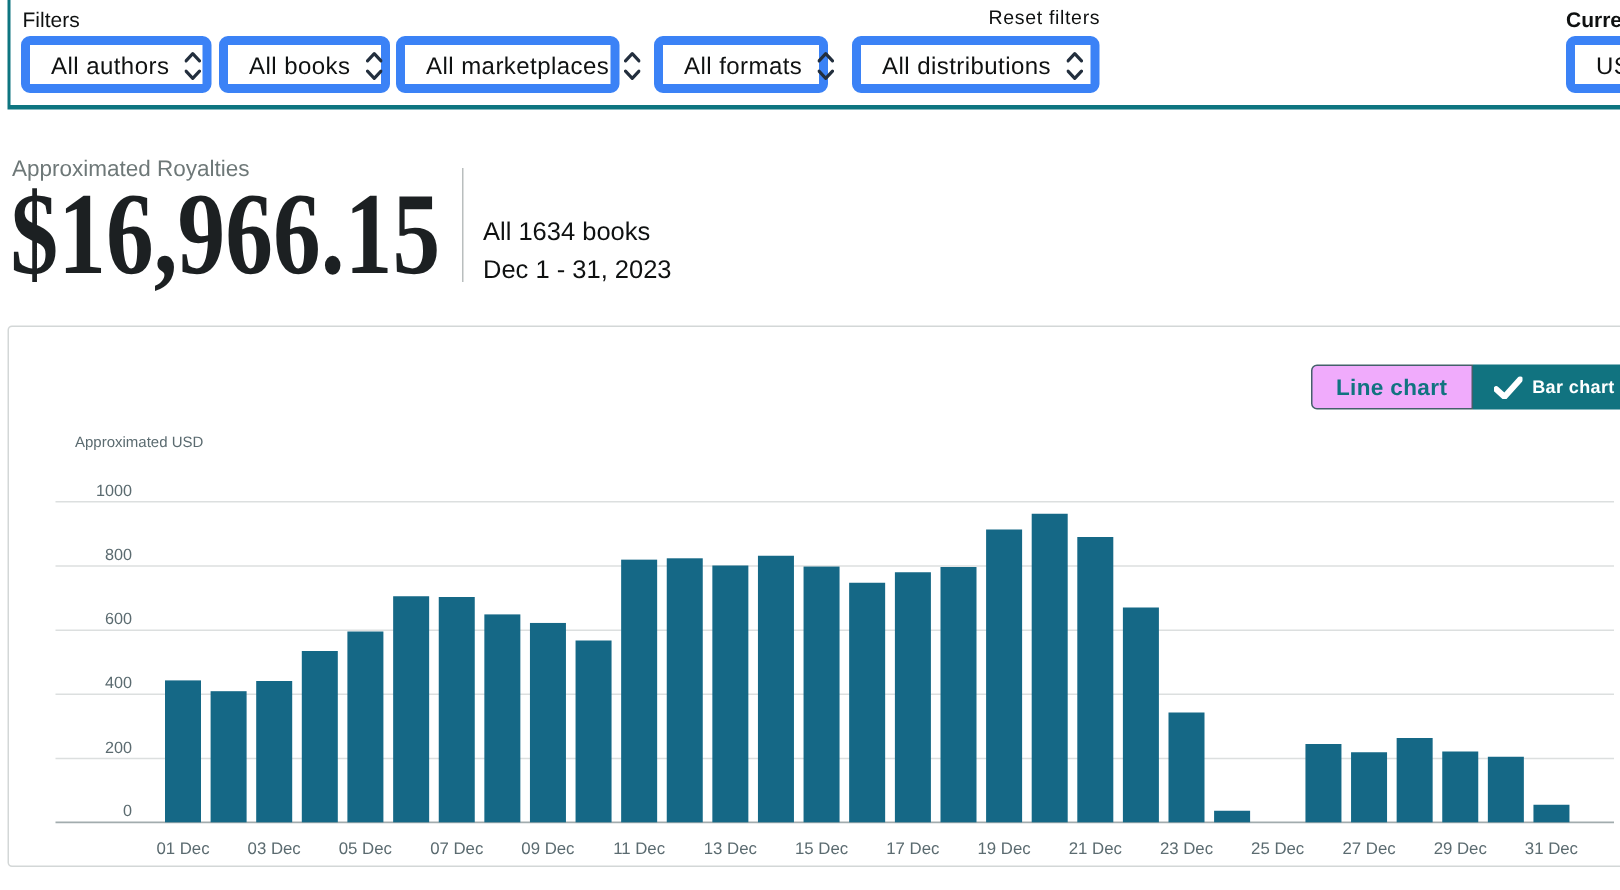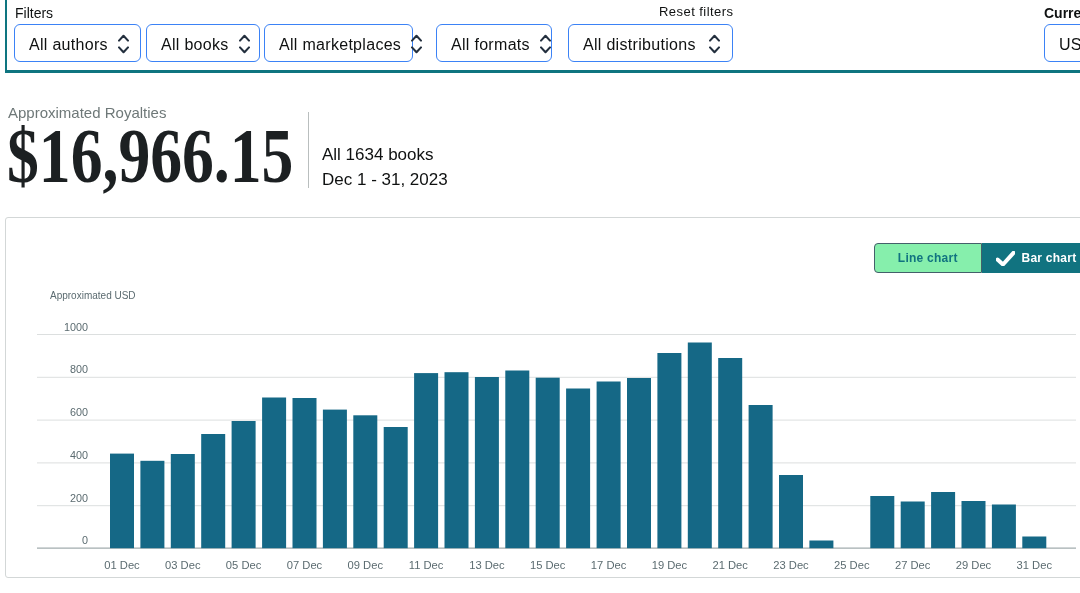--- a/index.html
+++ b/index.html
@@ -6,39 +6,39 @@
   html,body { width:1080px; height:593px; overflow:hidden; background:#fff;
     font-family:"Liberation Sans", sans-serif; }
   .abs { position:absolute; }
 
   
   #filterbox { left:5px; top:-8px; width:1100px; height:80.5px;
     border:2.5px solid #0e7580; border-bottom-width:3px; }
   #lbl-filters { left:15px; top:5px; font-size:14px; font-weight:400; color:#0f1111; }
   #lbl-currency { left:1044px; top:5px; font-size:14px; font-weight:700; color:#0f1111; }
   #reset { left:659px; top:4px; font-size:13px; letter-spacing:0.45px; color:#0f1111; }
-  .dd { top:24px; height:38px; border:1px solid #3b82f6; border-radius:6px;
+  .dd { top:24px; height:38px; border:6px solid #3b82f6; border-radius:6px;
     background:#fff; display:flex; align-items:center; justify-content:space-between; white-space:nowrap;
     padding:3px 12px 0 14px; font-size:16px; letter-spacing:0.3px; color:#0f1111; }
   .dd svg { flex:none; margin-left:10px; margin-top:-2px; }
 
   
   #lbl-approx { left:8px; top:104px; font-size:15px; color:#6e7878; }
   #bignum { left:7px; top:117px; font-family:"Liberation Serif", serif;
     font-size:78px; line-height:78px; font-weight:700; color:#1c2022; transform:scaleX(0.816);
     transform-origin:0 50%; white-space:nowrap; letter-spacing:0; }
   #vdivider { left:308px; top:112px; width:1px; height:76px; background:#b9bebe; }
   #bookinfo { left:322px; top:143px; font-size:17px; line-height:24.6px; color:#0f1111; }
 
   
   #card { left:5px; top:216.5px; width:1100px; height:361px;
     border:1.5px solid #d3d7d7; border-radius:3px; }
-  #btn-line { left:874px; top:243px; width:107.5px; height:30px; background:#86efac;
+  #btn-line { left:874px; top:243px; width:107.5px; height:30px; background:#f0abfc;
     border:1px solid #44606a; border-radius:4px 0 0 4px; color:#117380;
-    font-size:12px; letter-spacing:0.25px; font-weight:700; display:flex; align-items:center; justify-content:center; }
+    font-size:15px; letter-spacing:0.25px; font-weight:700; display:flex; align-items:center; justify-content:center; }
   #btn-bar { left:981.5px; top:243px; width:110px; height:30px; background:#117380;
     color:#fff; font-size:12px; letter-spacing:0.25px; font-weight:700; display:flex; align-items:center;
     padding-left:14px; }
   #btn-bar svg { margin-right:7px; }
   #lbl-usd { left:50px; top:289.5px; font-size:10px; color:#5b6b70;text-align:center; }
 </style>
 </head>
 <body>
   <div class="abs" id="filterbox"></div>
   <div class="abs" id="lbl-filters">Filters</div>

